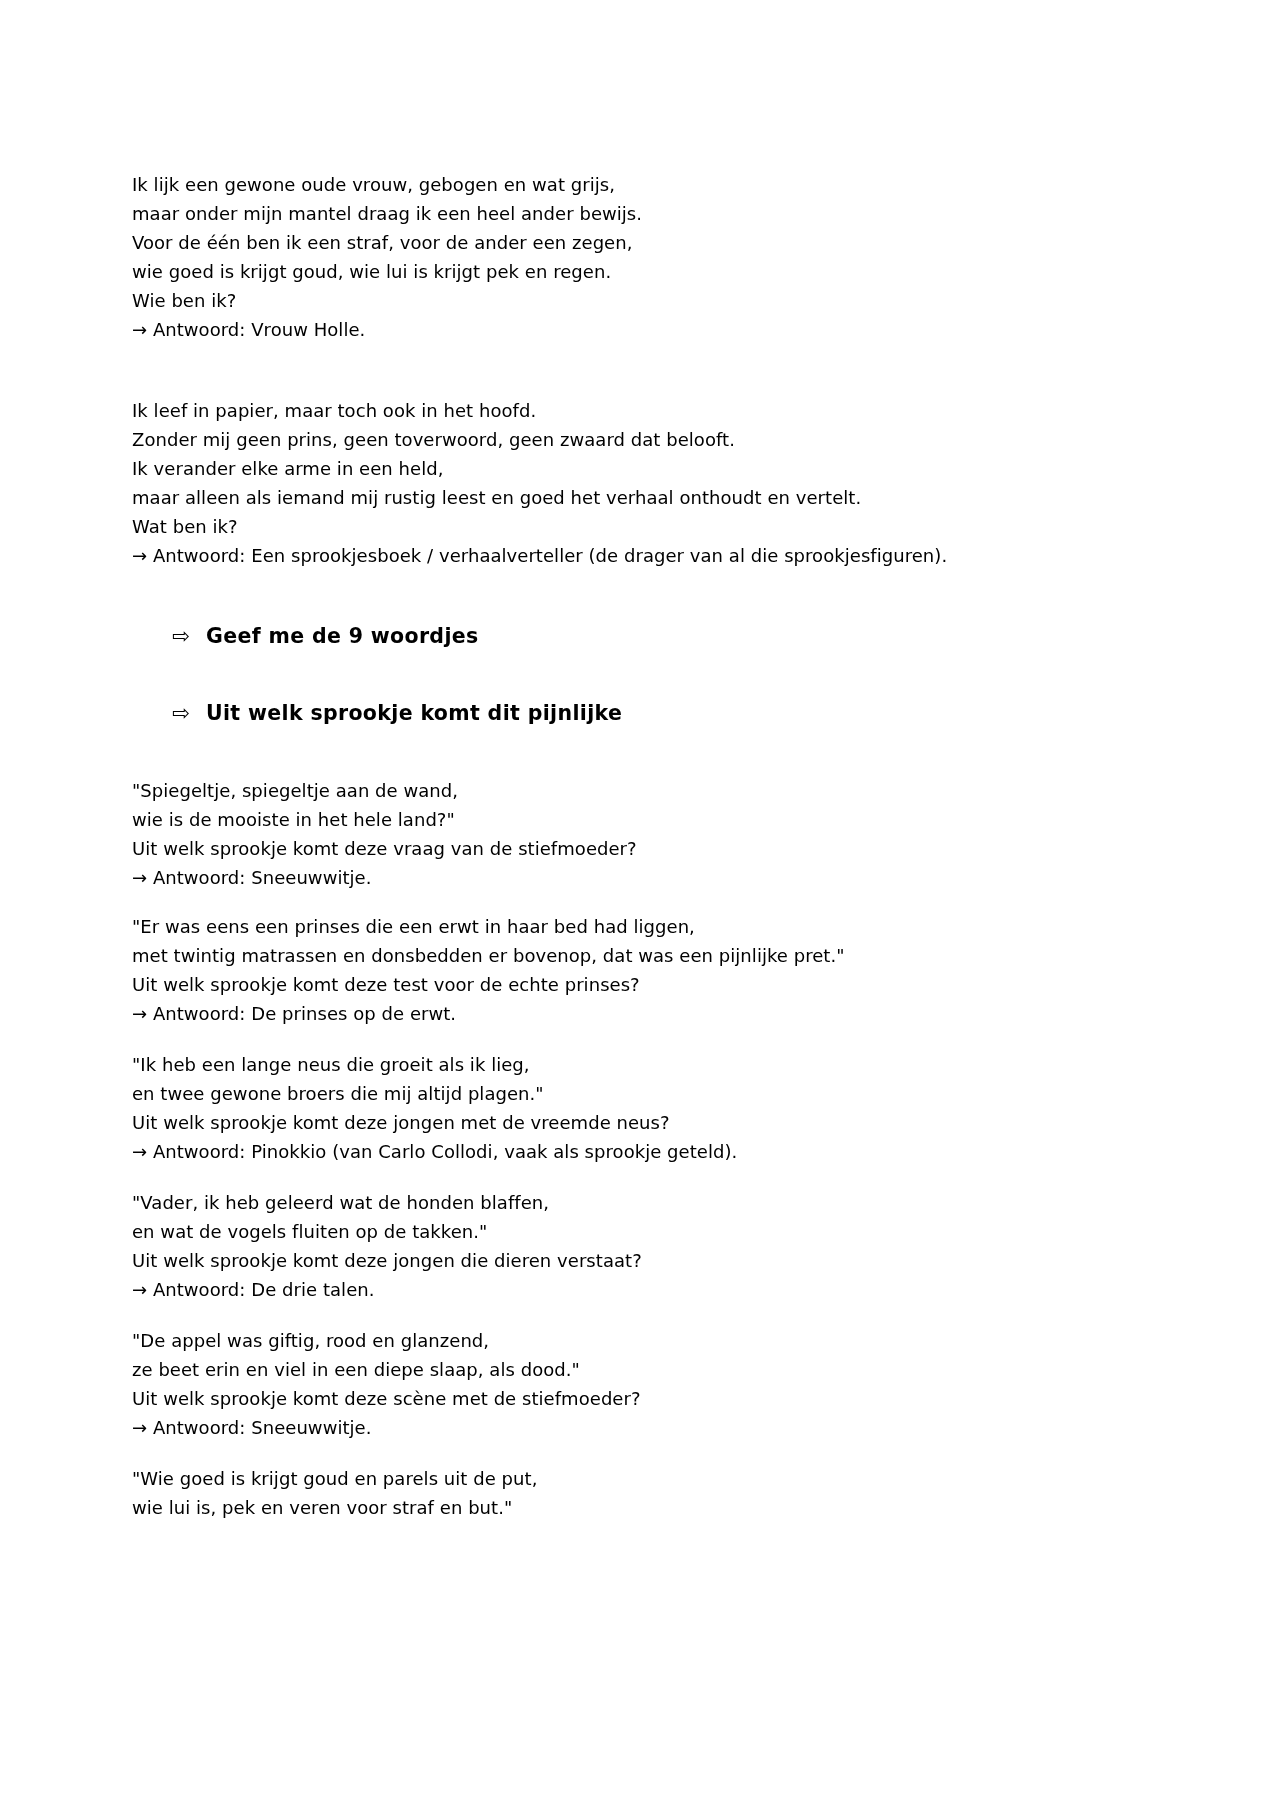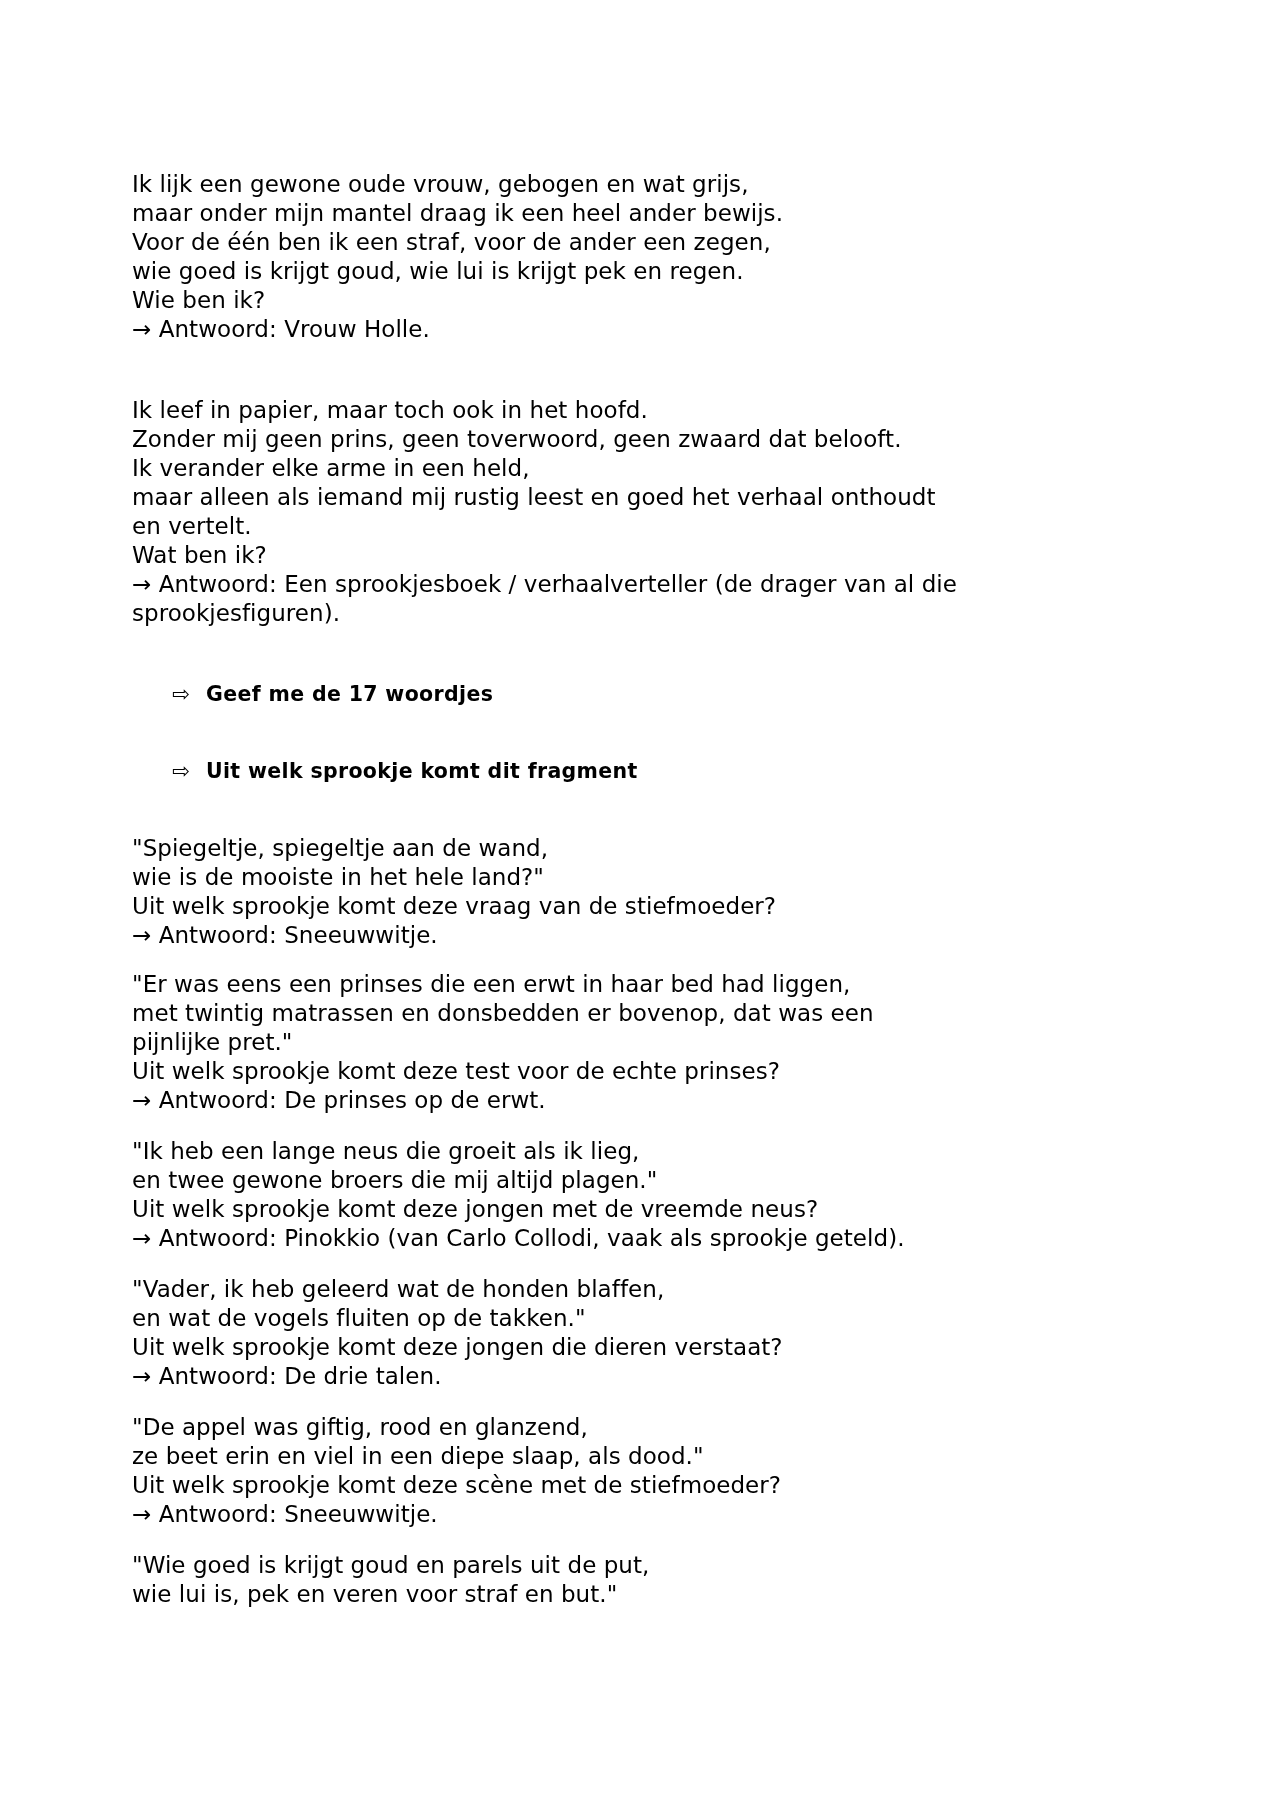--- a/index.html
+++ b/index.html
@@ -14,21 +14,21 @@
   .page {
     position: relative;
     width: 1280px;
     height: 1810px;
     background: #ffffff;
     box-sizing: border-box;
     padding: 170px 150px 0 132px;
     overflow: hidden;
   }
   .block {
-    font-size: 23px;
+    font-size: 18px;
     line-height: 29px;
     letter-spacing: 0.05px;
     white-space: pre-wrap;
     word-wrap: break-word;
   }
   .riddle {
     margin: 0 0 52px 0;
     max-width: 826px;
   }
   .riddle.second {
@@ -74,26 +74,26 @@
 
   <div class="block riddle second">Ik leef in papier, maar toch ook in het hoofd.
 Zonder mij geen prins, geen toverwoord, geen zwaard dat belooft.
 Ik verander elke arme in een held,
 maar alleen als iemand mij rustig leest en goed het verhaal onthoudt en vertelt.
 Wat ben ik?
 → Antwoord: Een sprookjesboek / verhaalverteller (de drager van al die sprookjesfiguren).</div>
 
   <div class="heading">
     <span class="bullet">⇨</span>
-    <span class="htext">Geef me de 17 woordjes</span>
+    <span class="htext">Geef me de 9 woordjes</span>
   </div>
 
   <div class="heading">
     <span class="bullet">⇨</span>
-    <span class="htext">Uit welk sprookje komt dit fragment</span>
+    <span class="htext">Uit welk sprookje komt dit pijnlijke</span>
   </div>
 
   <div class="block frag first-frag">"Spiegeltje, spiegeltje aan de wand,
 wie is de mooiste in het hele land?"
 Uit welk sprookje komt deze vraag van de stiefmoeder?
 → Antwoord: Sneeuwwitje.</div>
 
   <div class="block frag">"Er was eens een prinses die een erwt in haar bed had liggen,
 met twintig matrassen en donsbedden er bovenop, dat was een pijnlijke pret."
 Uit welk sprookje komt deze test voor de echte prinses?

